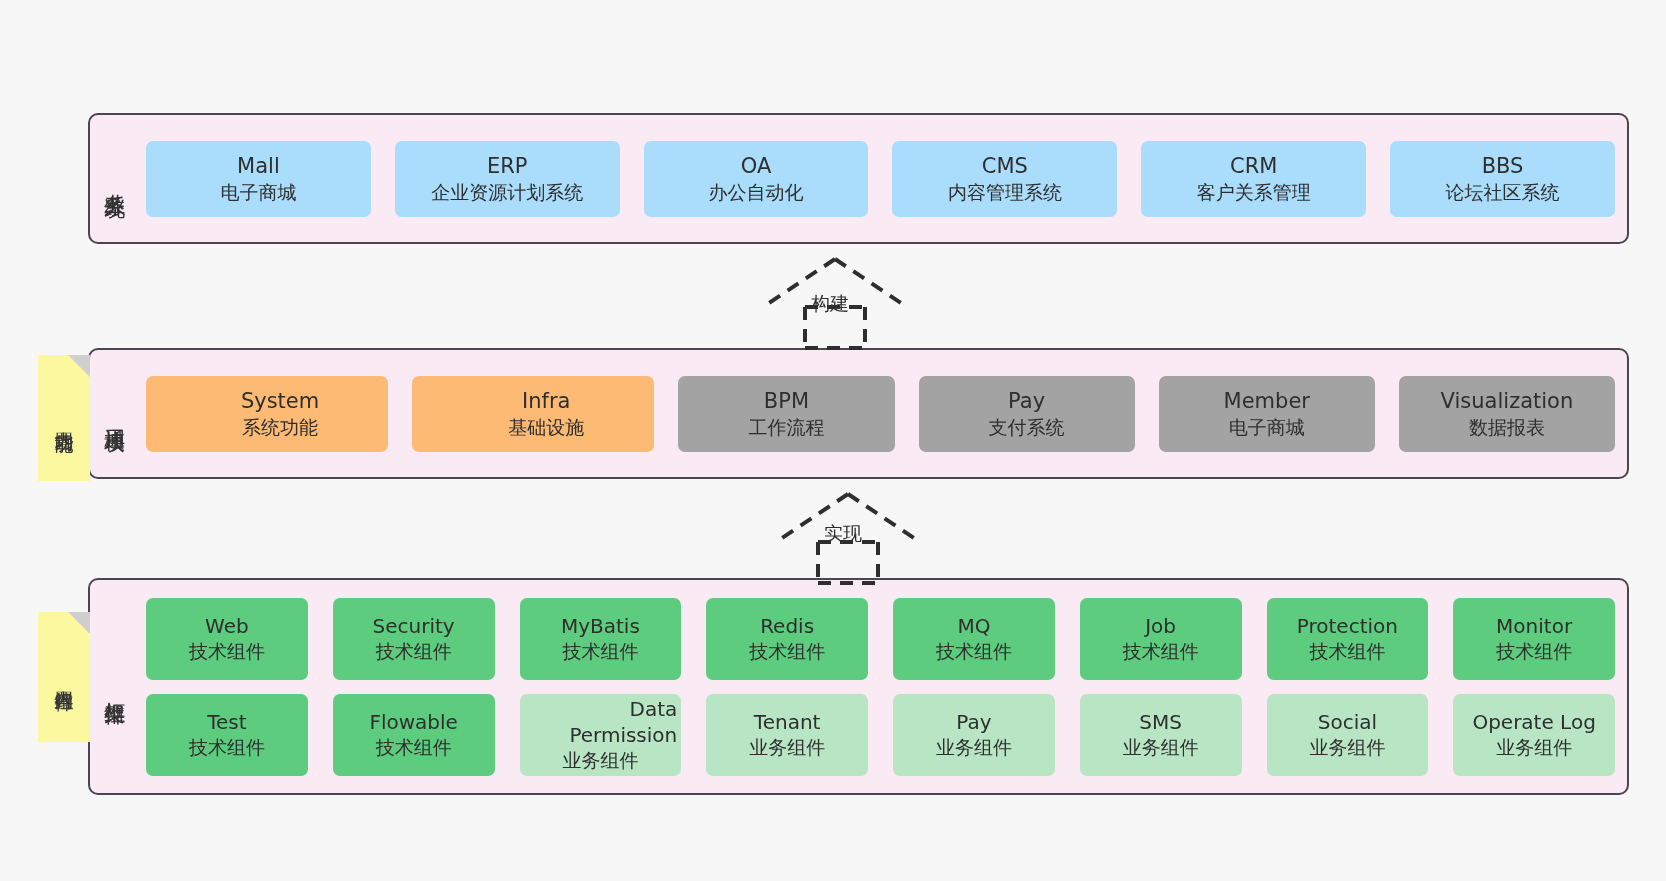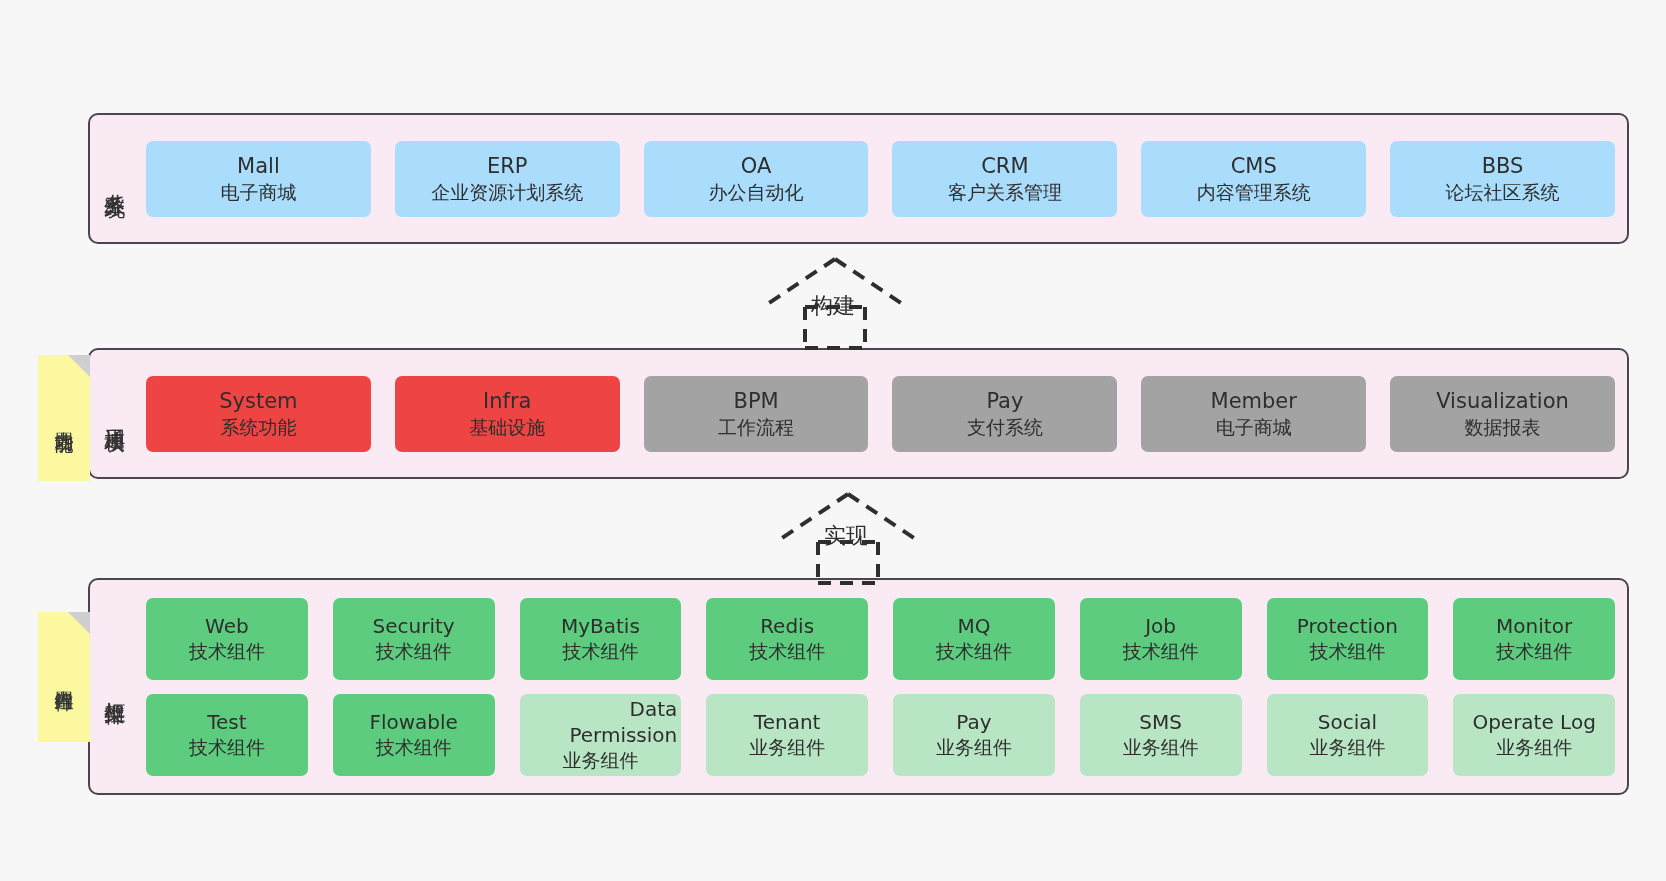--- a/index.html
+++ b/index.html
@@ -107,21 +107,21 @@
     height: 217px;
   }
   #layer-framework .layer-body { padding-top: 8px; padding-bottom: 8px; }
   #layer-framework .row { gap: 25px; }
   #layer-framework .card { height: 82px; }
   #layer-framework .card .ctitle { font-size: 20px; }
   #layer-framework .card .csub { font-size: 19px; }
 
   
   .c-blue        { background: #aadcfb; }
-  .c-red         { background: #ef4444; }
+  .c-red         { background: #fdba74; padding-left: 30px; }
   .c-pink        { background: #a3a3a3; }
   .c-green       { background: #5ecc7f; }
   .c-lightgreen  { background: #b8e6c4; }
 
   
   .note {
     position: absolute;
     width: 52px;
     background: #fbf8a0;
     box-sizing: border-box;
@@ -150,21 +150,21 @@
   #note-builtin-func { left: 38px; top: 355px; height: 126px; }
   #note-builtin-comp { left: 38px; top: 612px; height: 130px; }
 
   
   .uml-arrow {
     position: absolute;
     z-index: 1;
   }
   .uml-label {
     position: absolute;
-    font-size: 22px;
+    font-size: 19px;
     color: #2e2e2e;
     background: transparent;
     z-index: 3;
     white-space: nowrap;
   }
   #arrow-build { left: 755px; top: 255px; width: 160px; height: 95px; }
   #label-build { left: 811px; top: 291px; }
   #arrow-impl  { left: 768px; top: 490px; width: 160px; height: 95px; }
   #label-impl  { left: 824px; top: 521px; }
 </style>
@@ -183,26 +183,26 @@
         </div>
         <div class="card c-blue">
           <span class="ctitle">ERP</span>
           <span class="csub">企业资源计划系统</span>
         </div>
         <div class="card c-blue">
           <span class="ctitle">OA</span>
           <span class="csub">办公自动化</span>
         </div>
         <div class="card c-blue">
+          <span class="ctitle">CMS</span>
+          <span class="csub">内容管理系统</span>
+        </div>
+        <div class="card c-blue">
           <span class="ctitle">CRM</span>
           <span class="csub">客户关系管理</span>
-        </div>
-        <div class="card c-blue">
-          <span class="ctitle">CMS</span>
-          <span class="csub">内容管理系统</span>
         </div>
         <div class="card c-blue">
           <span class="ctitle">BBS</span>
           <span class="csub">论坛社区系统</span>
         </div>
       </div>
     </div>
   </div>
 
   <svg class="uml-arrow" id="arrow-build" viewBox="0 0 160 95">

